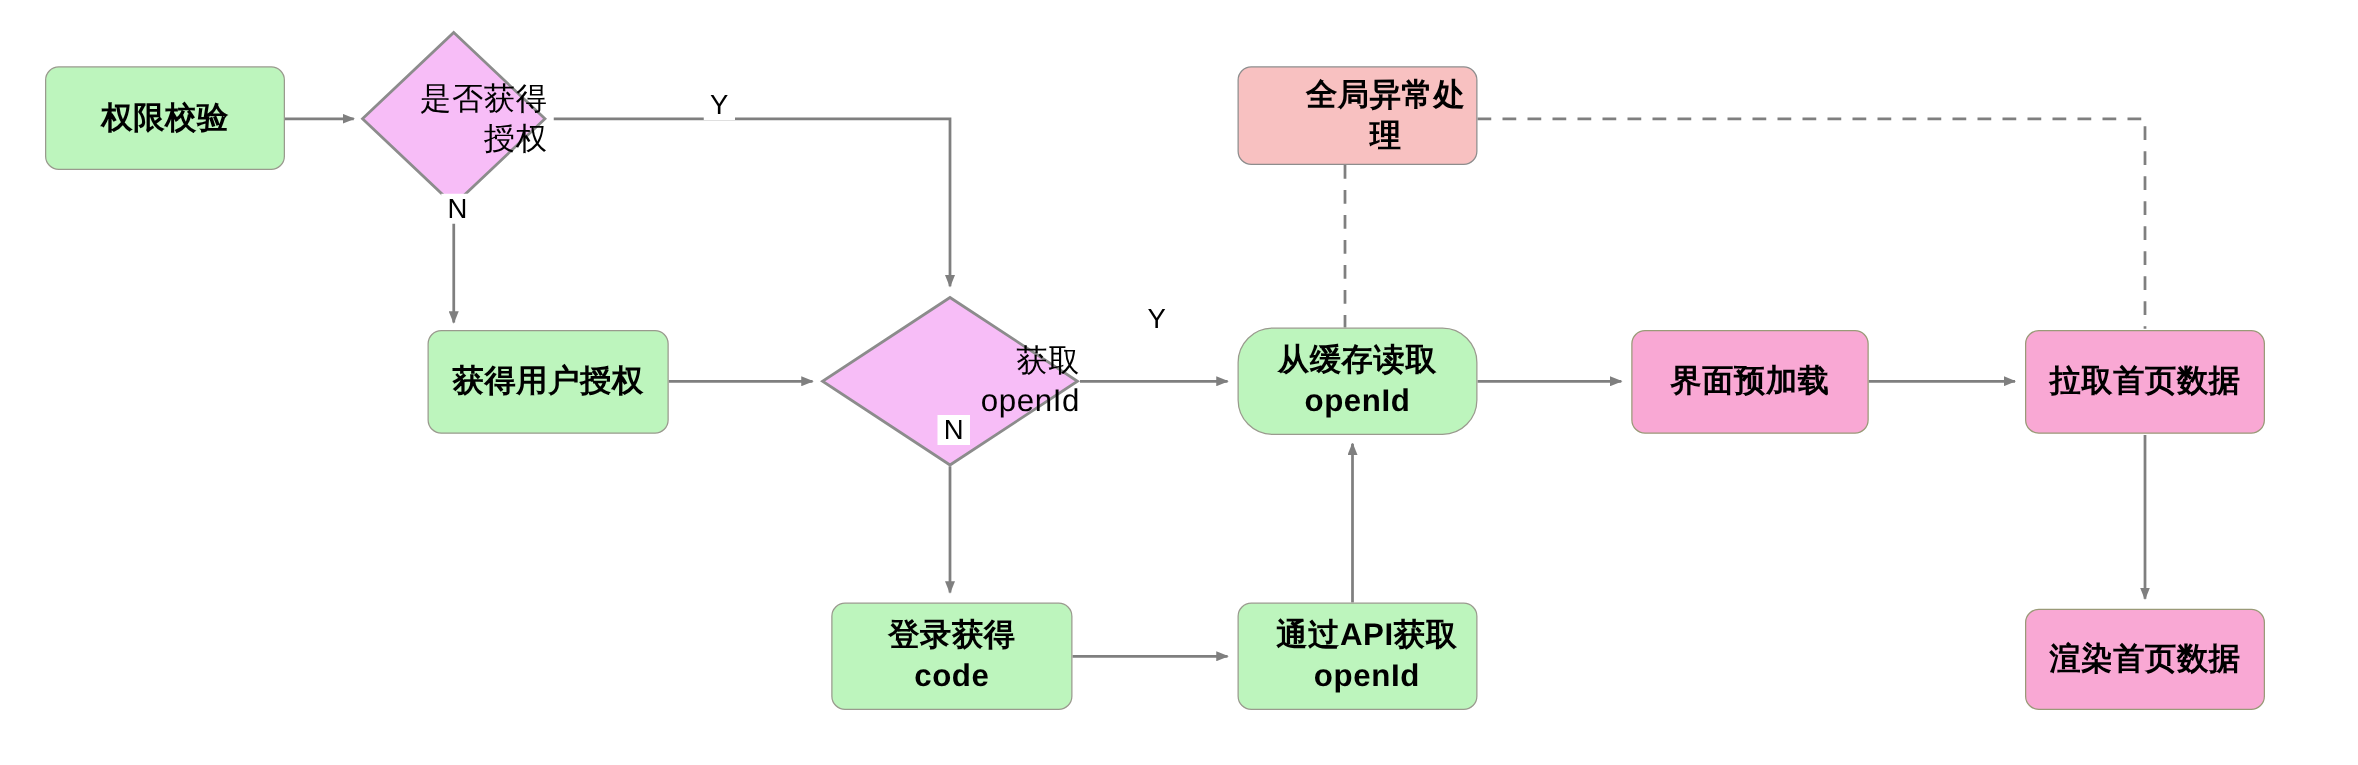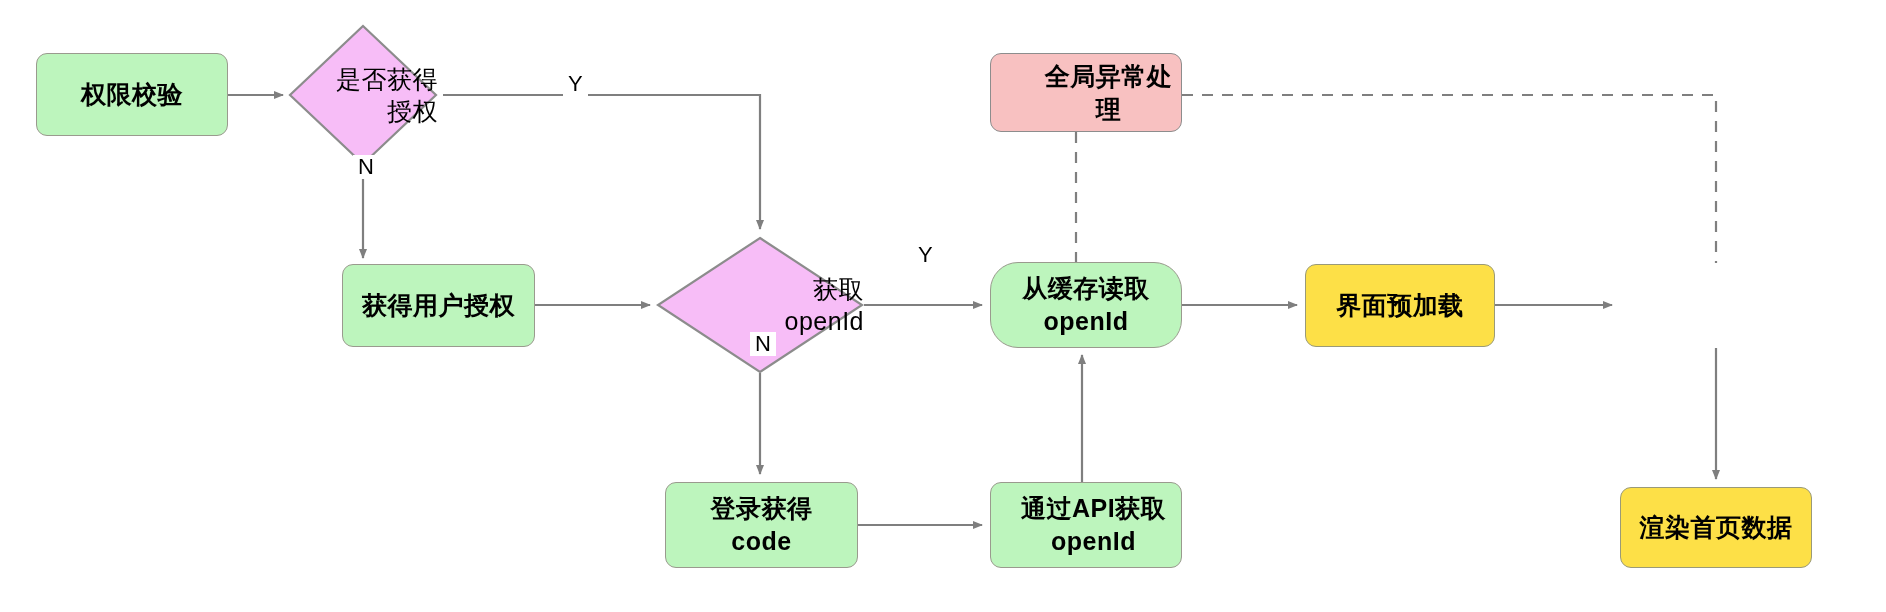--- a/index.html
+++ b/index.html
@@ -36,21 +36,21 @@
     border: 1.6px solid #8c8c7e;
     border-radius: 11px;
     color: #000000;
     font-size: 25px;
     line-height: 1.32;
     letter-spacing: 0.5px;
     z-index: 2;
     font-weight: bold;
   }
   .node.green  { background: #bdf5bd; border-color: #9a9a8e; }
-  .node.yellow { background: #fde047; border-color: #9a9a78; text-align: center; }
+  .node.yellow { background: #f9a8d4; border-color: #9a9a78; text-align: center; }
   .node.red    { background: #f8c1c1; border-color: #8d8d8d; }
 
   .diamond {
     position: absolute;
     z-index: 2;
   }
   .diamond .dshape {
     position: absolute;
     left: 0; top: 0;
     width: 100%; height: 100%;
@@ -179,20 +179,23 @@
   </div>
 
   <div class="node red" style="left:990px; top:53px; width:192px; height:79px;padding-left:45px;">
     <span class="nline">全局异常处理</span>
   </div>
 
   <div class="node yellow" style="left:1305px; top:264px; width:190px; height:83px;">
     <span class="nline">界面预加载</span>
   </div>
 
+  <div class="node yellow" style="left:1620px; top:264px; width:192px; height:83px;">
+    <span class="nline">拉取首页数据</span>
+  </div>
 
   <div class="node yellow" style="left:1620px; top:487px; width:192px; height:81px;">
     <span class="nline">渲染首页数据</span>
   </div>
 
   <div class="edge-label" style="left:563px; top:72px;">Y</div>
 
   <div class="edge-label" style="left:353px; top:155px;">N</div>
 
   <div class="edge-label" style="left:913px; top:243px;">Y</div>

